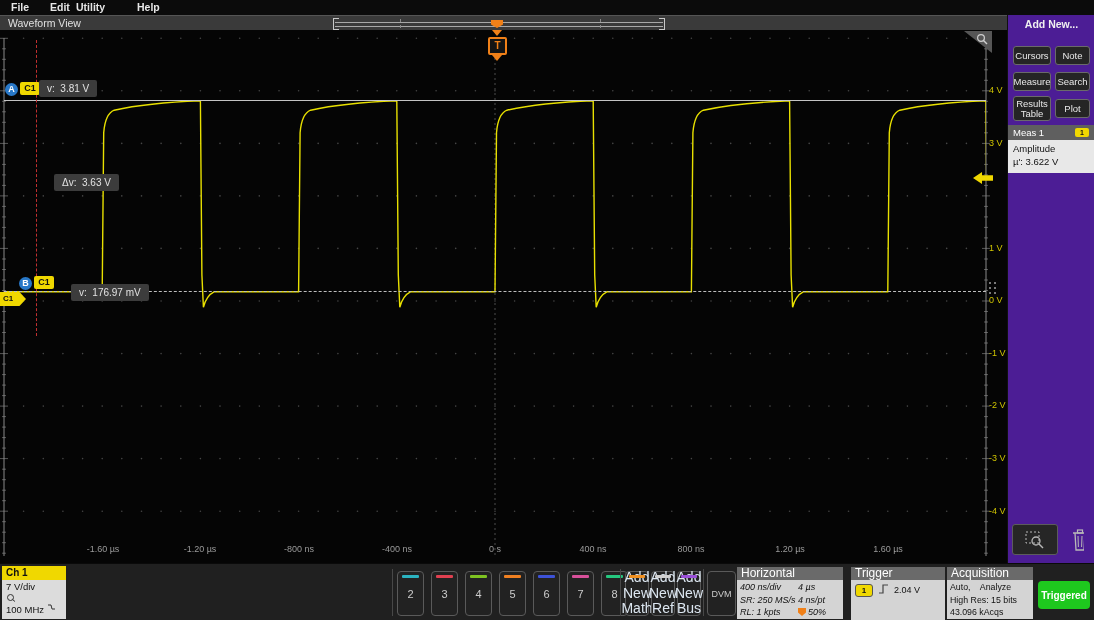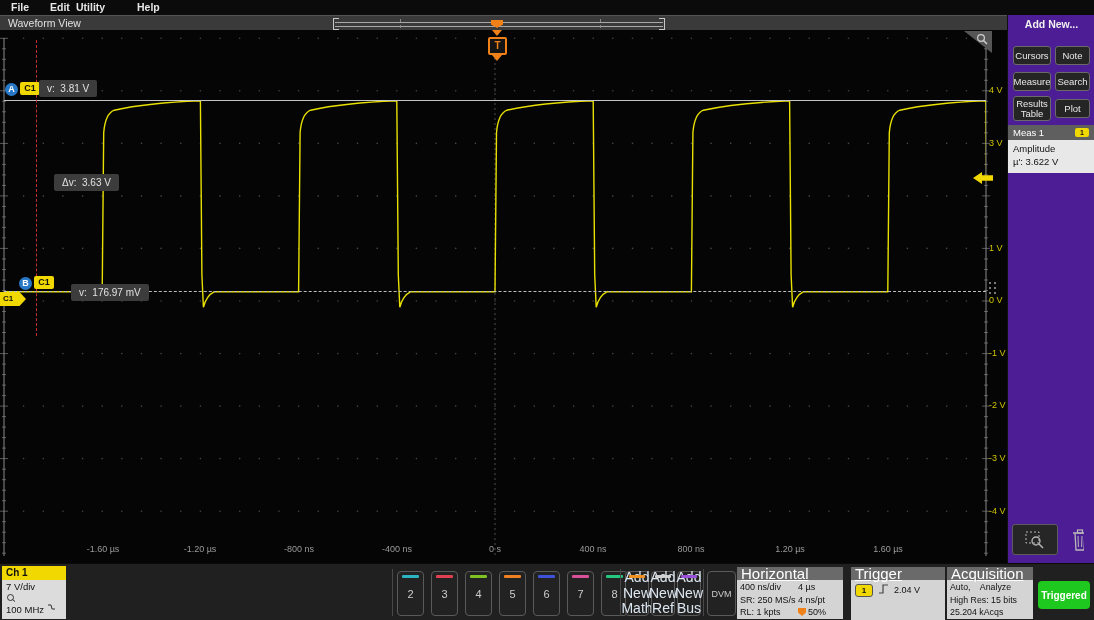--- a/index.html
+++ b/index.html
@@ -70,23 +70,23 @@
   #ch1-head{height:14px;background:#f0d800;color:#111;font-size:10px;font-weight:bold;line-height:14px;padding-left:4px;}
   #ch1-body{height:38px;background:#dcdcdc;color:#111;font-size:9.5px;padding:1px 0 0 4px;line-height:12px;}
   .chbtn{position:absolute;top:7px;width:27px;height:45px;background:#222;border:1px solid #5a5a5a;border-radius:4px;
          box-sizing:border-box;color:#ccc;font-size:11px;display:flex;align-items:center;justify-content:center;}
   .chbtn .stripe, .addbtn .stripe{position:absolute;top:3px;left:15%;width:70%;height:2.5px;border-radius:1px;}
   .addbtn{position:absolute;top:7px;width:24px;height:45px;background:#222;border:1px solid #5a5a5a;border-radius:4px;
           box-sizing:border-box;color:#dce6f0;font-size:14px;line-height:1.1;display:flex;align-items:center;
           justify-content:center;text-align:center;}
   .fdiv{position:absolute;top:5px;width:0;height:47px;border-left:1px solid #484848;}
   .fpanel{position:absolute;top:3px;}
-  .fpanel .phead{height:13px;background:#6a6a6a;color:#fff;font-size:15px;line-height:13px;padding-left:4px;text-decoration:underline;}
+  .fpanel .phead{height:13px;background:#6a6a6a;color:#fff;font-size:12px;line-height:13px;padding-left:4px;}
   .fpanel .pbody{background:#d4d4d4;color:#111;font-size:9px;box-sizing:border-box;}
-  .hrow{display:flex;line-height:12.5px;}
+  .hrow{display:flex;line-height:12.5px;font-style:italic;}
   .hrow .c1{width:58px;padding-left:3px;}
   .pos-icon{display:inline-block;width:8px;height:8px;background:#f08018;vertical-align:-1px;margin-right:2px;
             clip-path:polygon(0 0,100% 0,100% 55%,50% 100%,0 55%);}
   #trg-badge{display:inline-block;width:16px;height:11px;background:#f0d800;border:1px solid #555;border-radius:3px;
              color:#111;font-size:8px;font-weight:bold;text-align:center;line-height:11px;}
   #triggered{position:absolute;left:1038px;top:17px;width:52px;height:28px;border-radius:4px;
              color:#fff;font-size:10px;font-weight:bold;display:flex;align-items:center;justify-content:center;}
   .pre{white-space:pre-wrap;}
 </style>
 </head>
@@ -925,19 +925,19 @@
         </svg>
         <span>2.04 V</span>
       </div>
     </div>
 
     <div class="fpanel" style="left:947px;width:86px">
       <div class="phead">Acquisition</div>
       <div class="pbody" style="height:39px;padding:1px 0 0 3px;font-size:8.8px;line-height:12.5px">
         <div class="pre">Auto,    Analyze</div>
         <div>High Res: 15 bits</div>
-        <div>25.204 kAcqs</div>
+        <div>43.096 kAcqs</div>
       </div>
     </div>
 
     <div id="triggered" style="background-color: rgb(30, 200, 30);">Triggered</div>
   </div>
 </div>
 
 </body></html>

